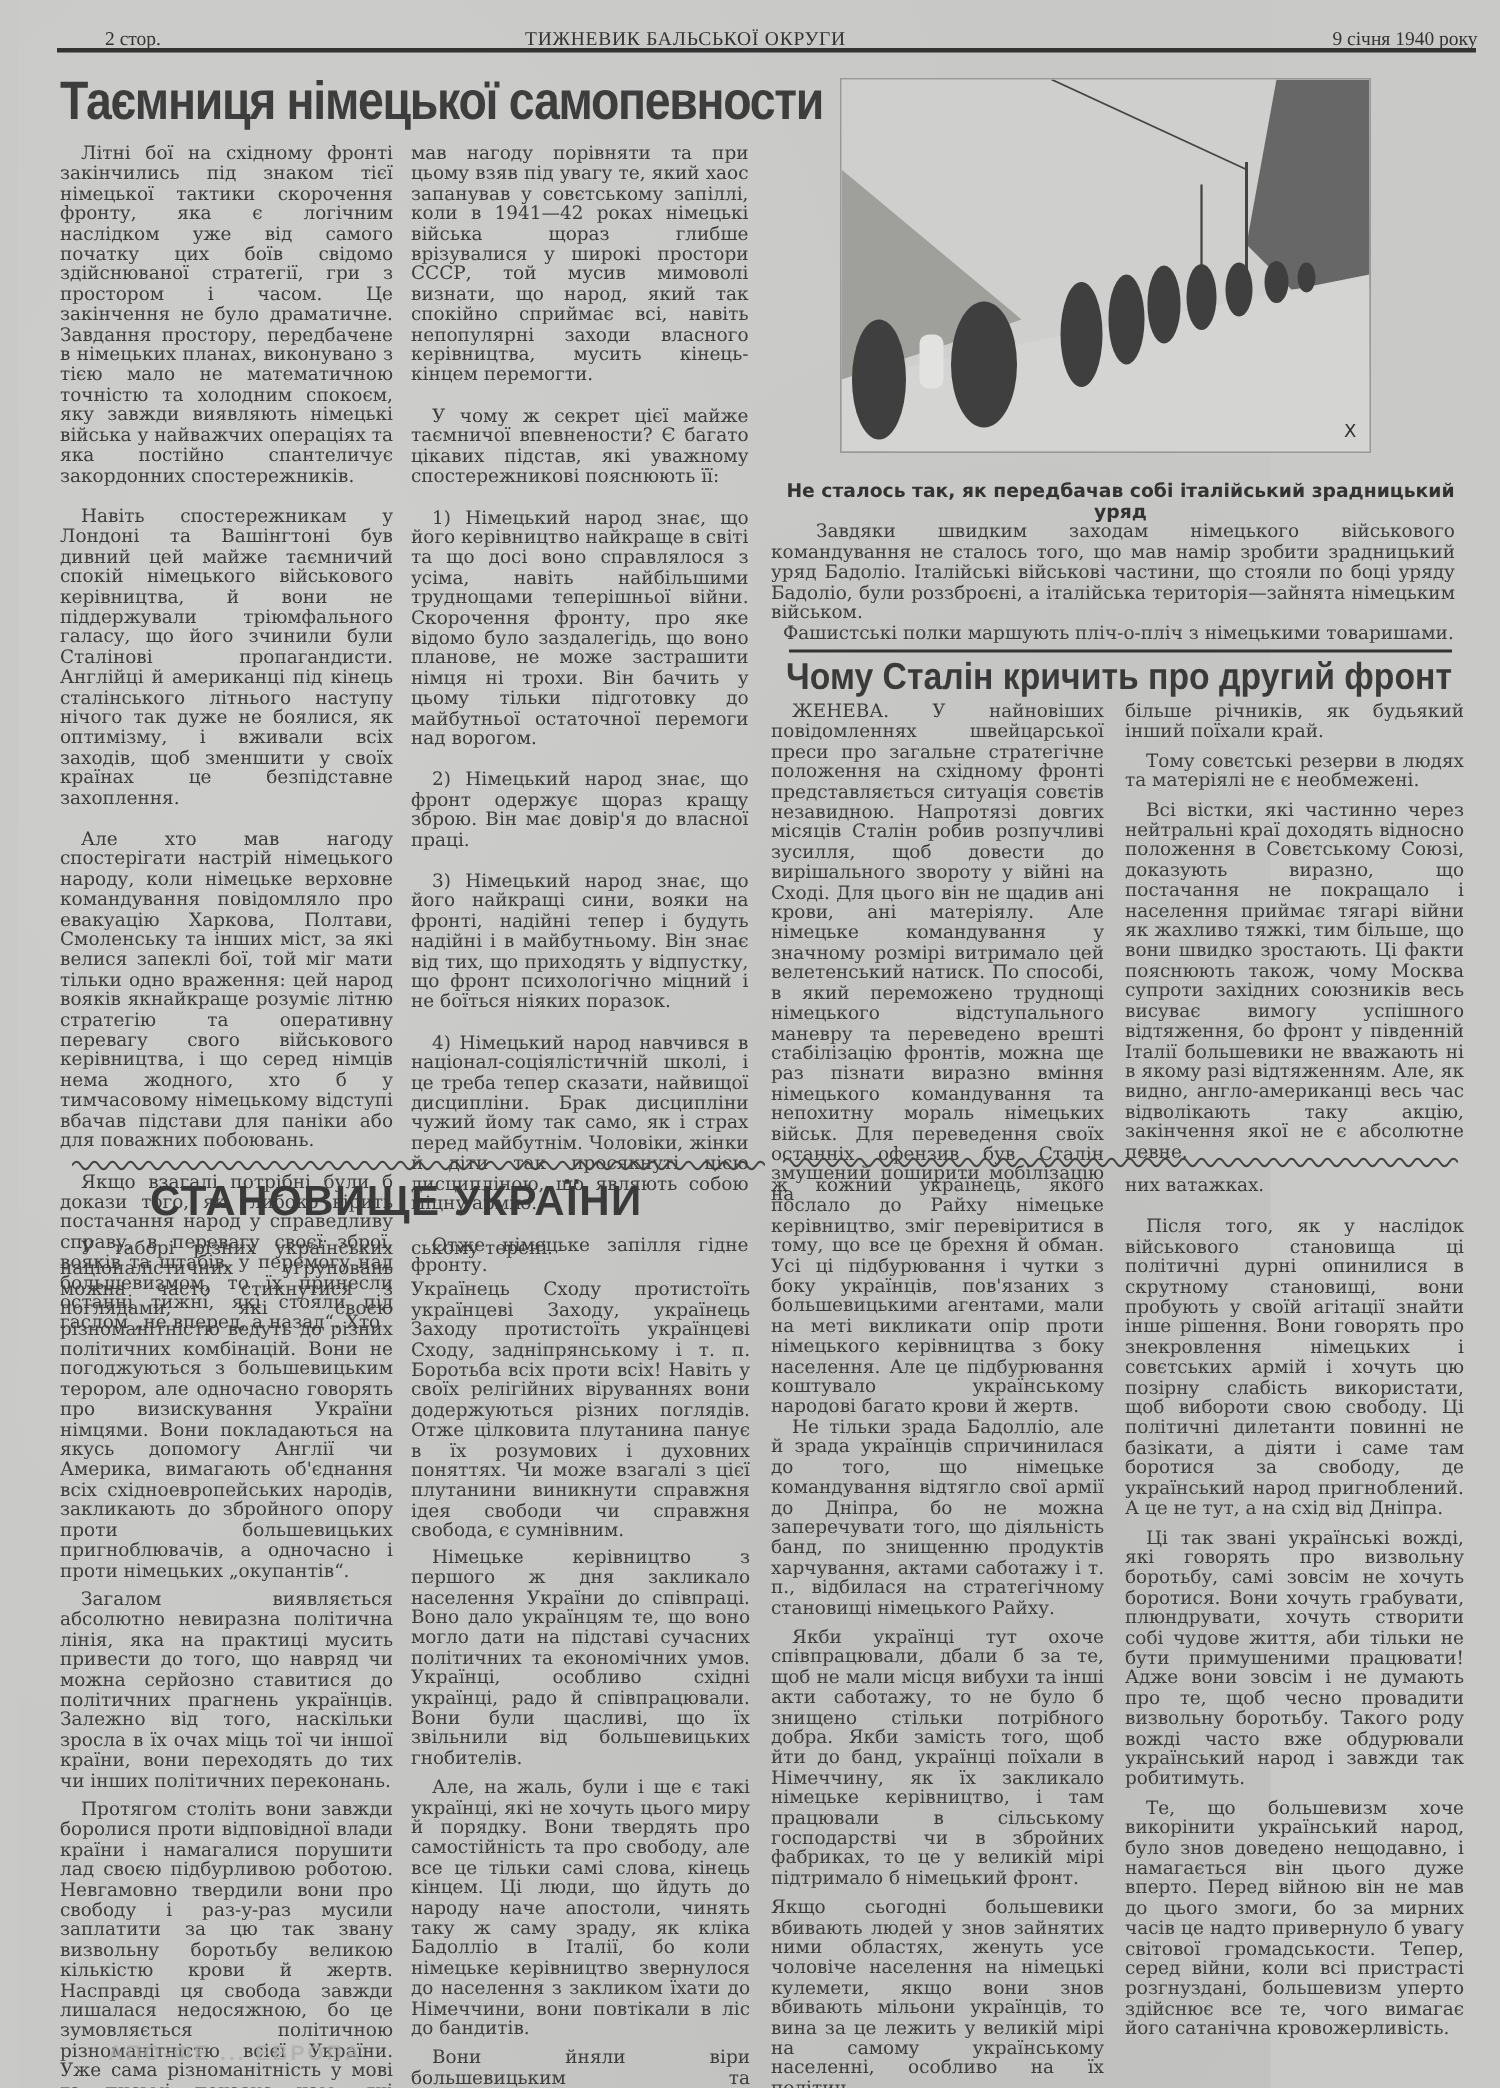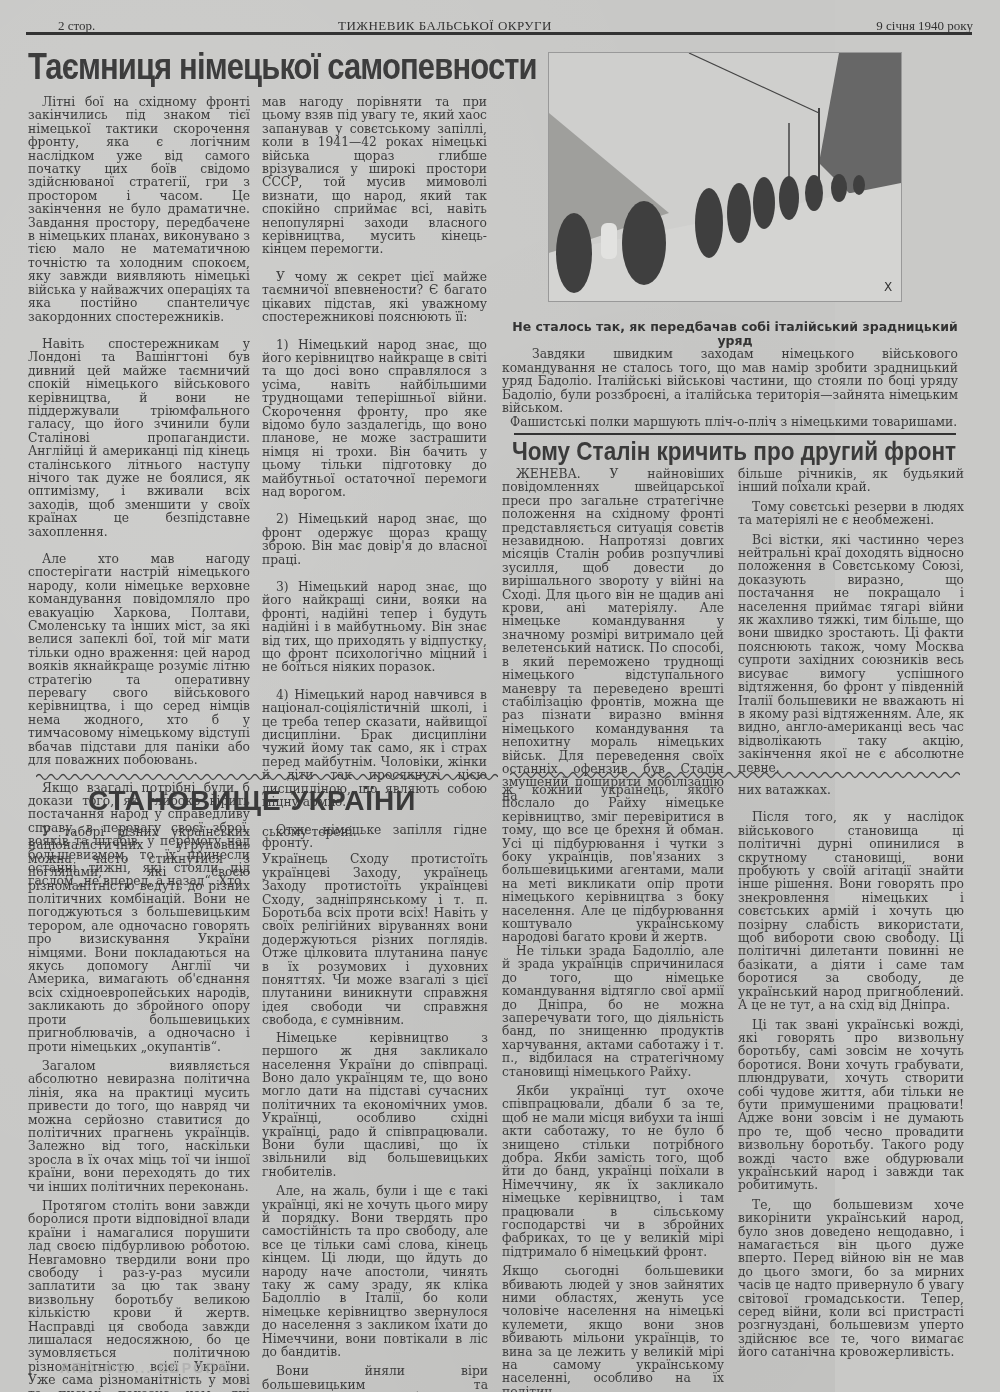--- a/index.html
+++ b/index.html
@@ -3,21 +3,21 @@
 <meta charset="utf-8">
 <style>
   html, body { margin: 0; padding: 0; }
   body {
     width: 1000px; height: 1392px; overflow: hidden;
     background: #c9c9c7;
     font-family: "DejaVu Serif", serif;
     color: #3a3a3a;
     position: relative;
   }
-  .page { position: absolute; left: 0; top: 0; width: 835px; height: 1392px;
+  .page { position: absolute; left: 12px; top: 0; width: 835px; height: 1392px;
     background:
       radial-gradient(ellipse at 20% 30%, rgba(255,255,255,0.10), transparent 60%),
       radial-gradient(ellipse at 80% 80%, rgba(0,0,0,0.05), transparent 60%),
       #c8c8c6;
   }
   .abs { position: absolute; }
   .masthead { left: 28px; top: 14px; width: 945px; height: 22px; font-family: "Liberation Serif", serif; font-size: 13px; color: #333; }
   .masthead .pg { position: absolute; left: 30px; top: 4px; }
   .masthead .title { position: absolute; left: 310px; top: 4px; letter-spacing: 0.5px; }
   .masthead .date { position: absolute; right: 0; top: 4px; }

